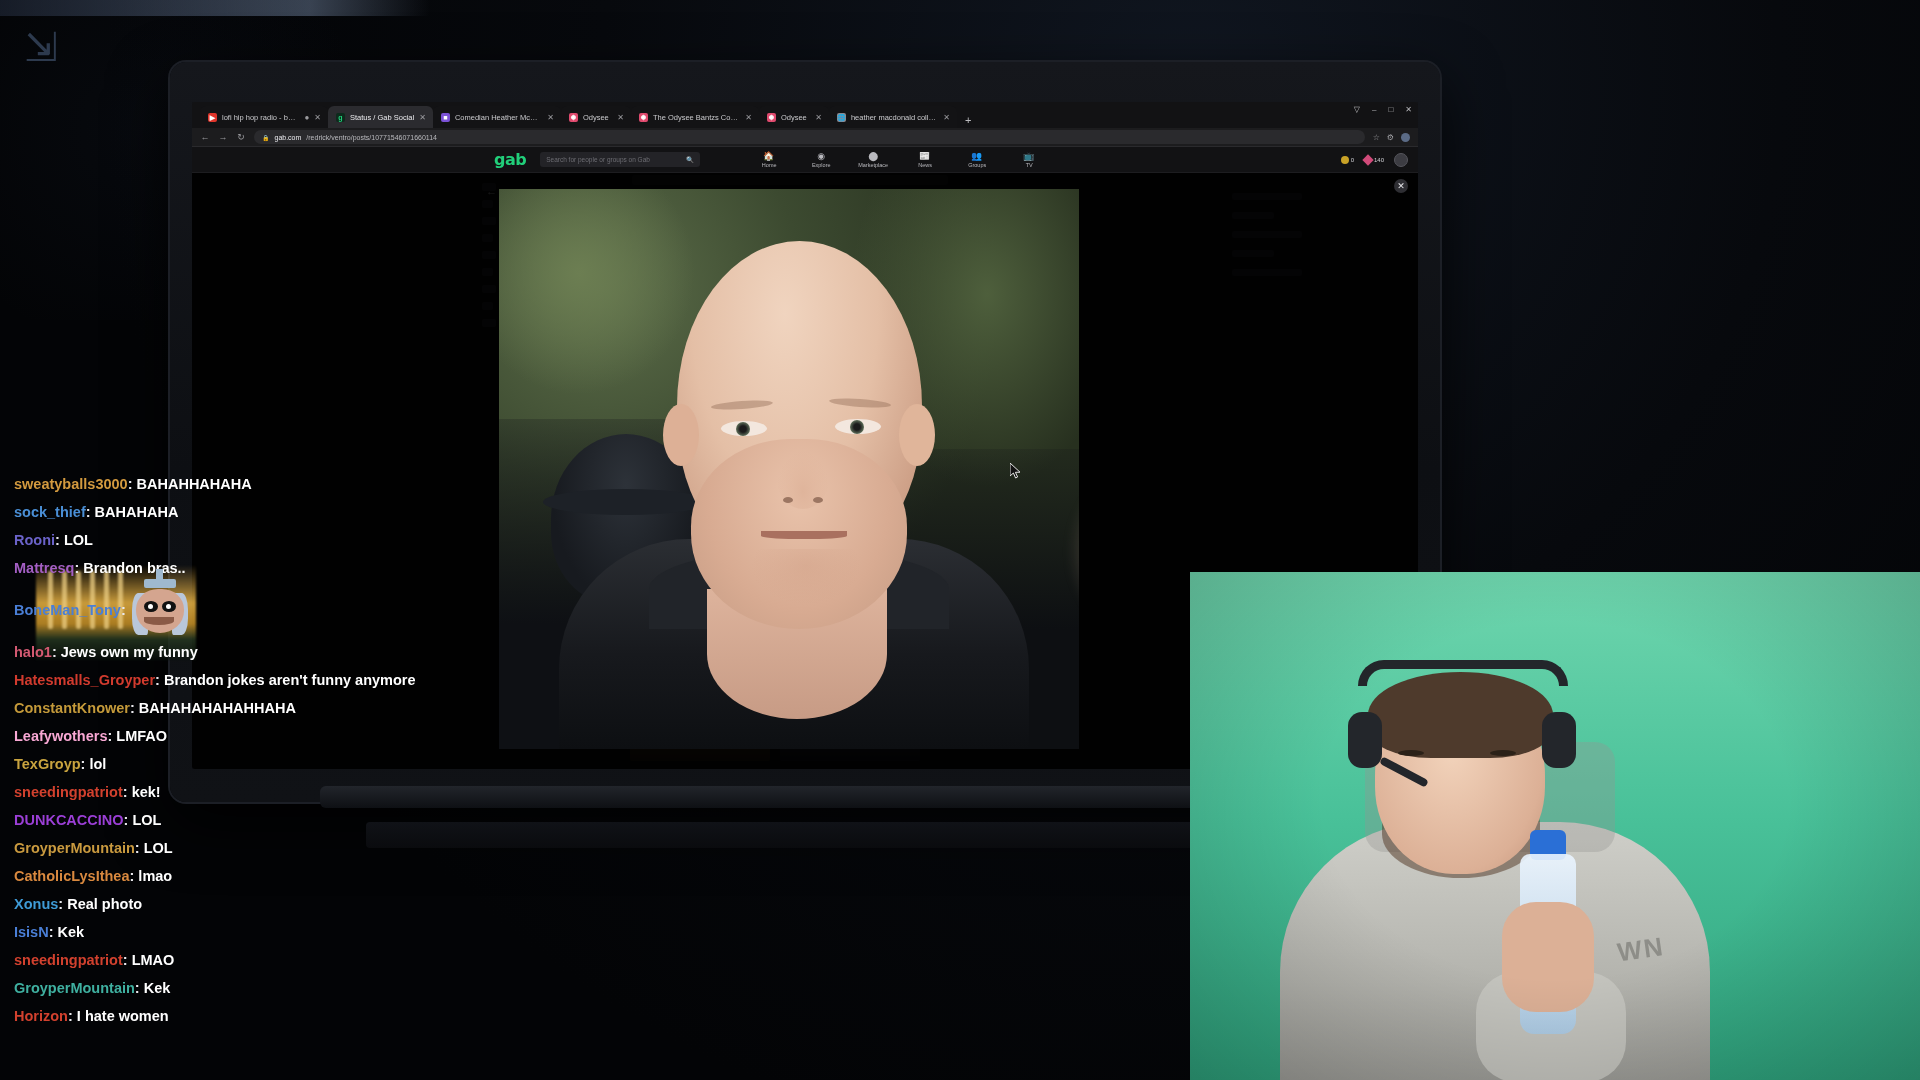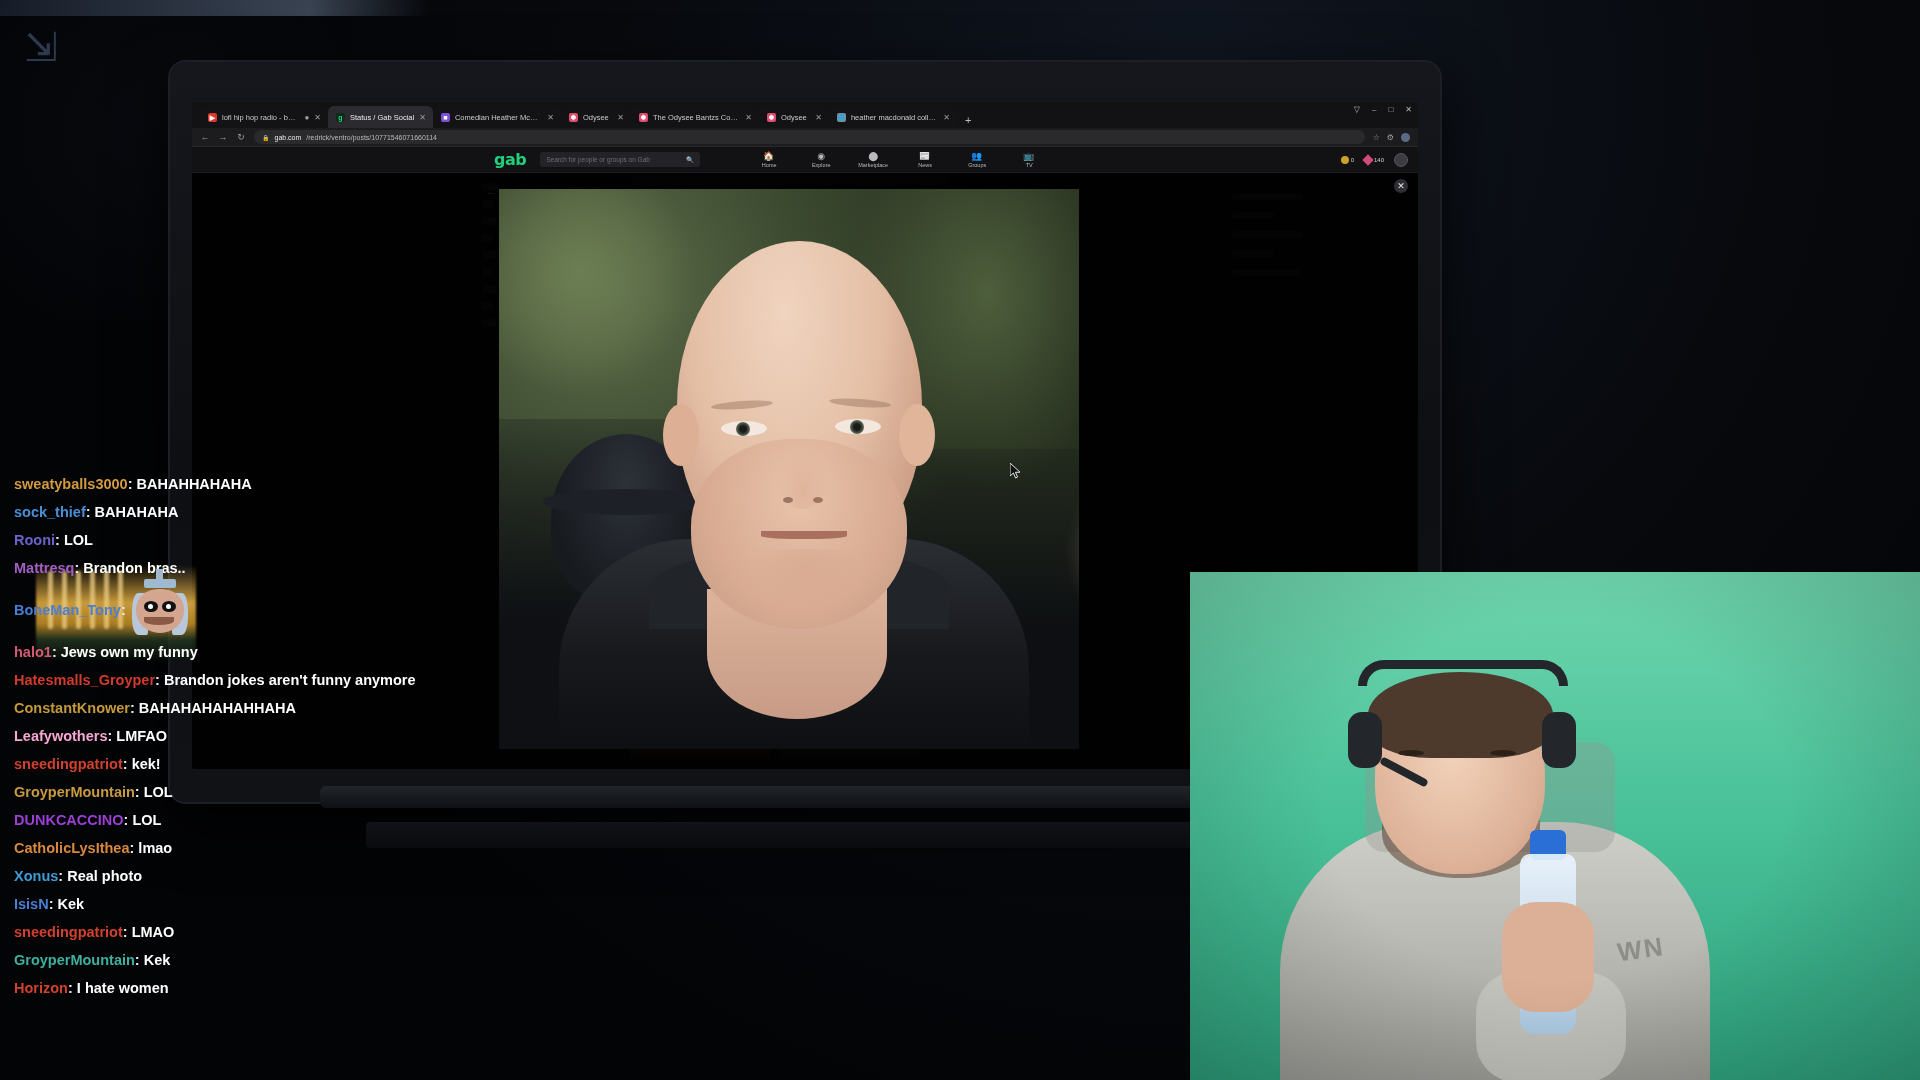--- a/index.html
+++ b/index.html
@@ -578,27 +578,30 @@
     <div class="chat-line">
       <span class="chat-user" style="color:#d23b2e">Hatesmalls_Groyper</span><span class="chat-colon">: </span><span class="chat-msg">Brandon jokes aren't funny anymore</span>
     </div>
     <div class="chat-line">
       <span class="chat-user" style="color:#c49a3a">ConstantKnower</span><span class="chat-colon">: </span><span class="chat-msg">BAHAHAHAHAHHAHA</span>
     </div>
     <div class="chat-line">
       <span class="chat-user" style="color:#f9a8d4">Leafywothers</span><span class="chat-colon">: </span><span class="chat-msg">LMFAO</span>
     </div>
     <div class="chat-line">
+      <span class="chat-user" style="color:#c9a43f">TexGroyp</span><span class="chat-colon">: </span><span class="chat-msg">lol</span>
+    </div>
+    <div class="chat-line">
       <span class="chat-user" style="color:#d2412e">sneedingpatriot</span><span class="chat-colon">: </span><span class="chat-msg">kek!</span>
     </div>
     <div class="chat-line">
+      <span class="chat-user" style="color:#9b3fd6">DUNKCACCINO</span><span class="chat-colon">: </span><span class="chat-msg">LOL</span>
+    </div>
+    <div class="chat-line">
       <span class="chat-user" style="color:#c99a3f">GroyperMountain</span><span class="chat-colon">: </span><span class="chat-msg">LOL</span>
-    </div>
-    <div class="chat-line">
-      <span class="chat-user" style="color:#9b3fd6">DUNKCACCINO</span><span class="chat-colon">: </span><span class="chat-msg">LOL</span>
     </div>
     <div class="chat-line">
       <span class="chat-user" style="color:#d9893f">CatholicLysIthea</span><span class="chat-colon">: </span><span class="chat-msg">lmao</span>
     </div>
     <div class="chat-line">
       <span class="chat-user" style="color:#3f9bd6">Xonus</span><span class="chat-colon">: </span><span class="chat-msg">Real photo</span>
     </div>
     <div class="chat-line">
       <span class="chat-user" style="color:#4a7fd6">IsisN</span><span class="chat-colon">: </span><span class="chat-msg">Kek</span>
     </div>

